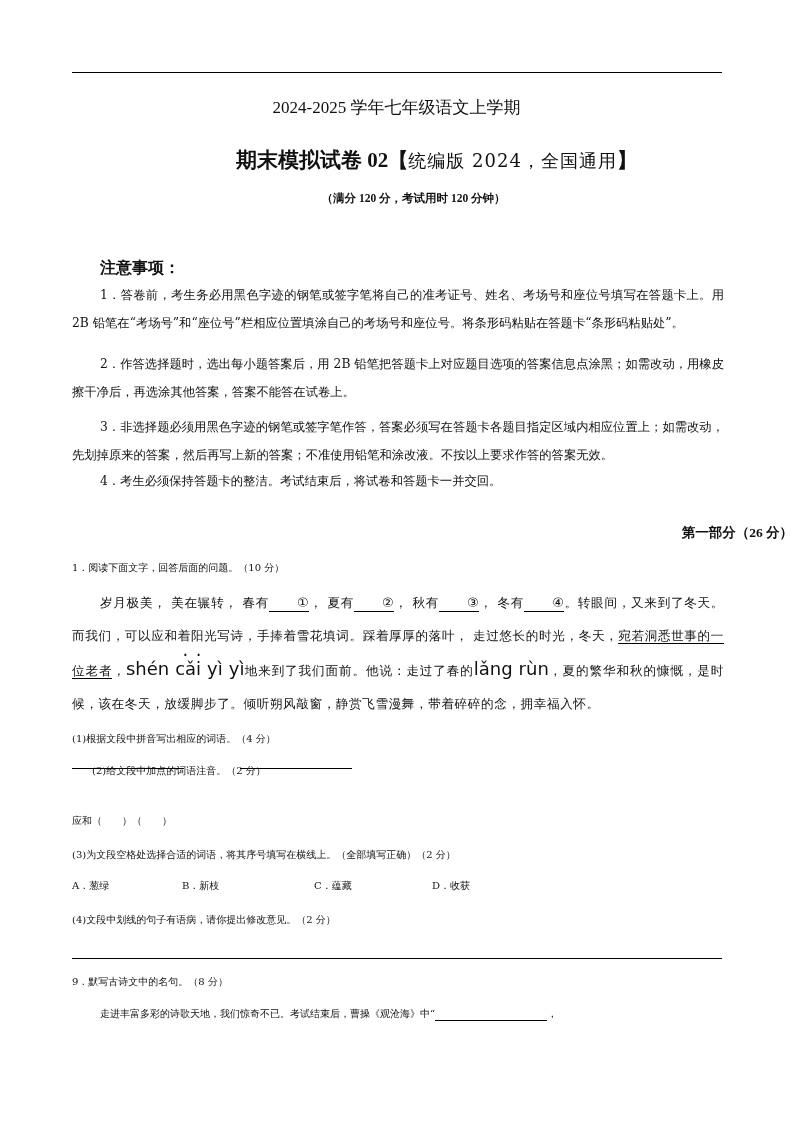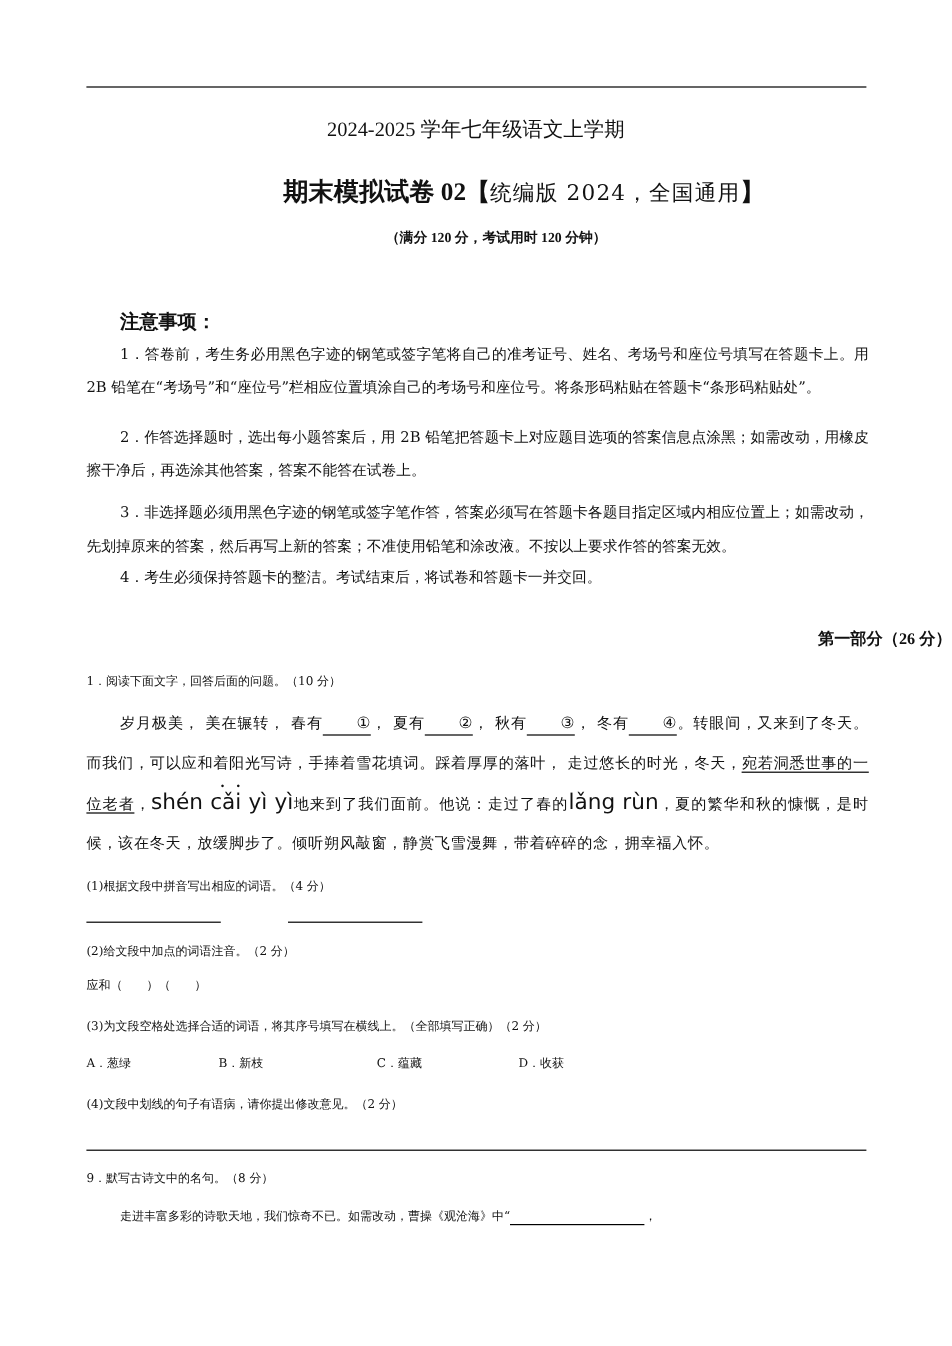--- a/index.html
+++ b/index.html
@@ -53,29 +53,29 @@
 <div class="abs q-line" style="top:561px;">1．阅读下面文字，回答后面的问题。（10 分）</div>
 
 <div class="abs passage" style="top:586px;">
   <span>岁月极美， 美在辗转， 春有</span><span class="blank">①</span><span>， 夏有</span><span class="blank">②</span><span>， 秋有</span><span class="blank">③</span><span>， 冬有</span><span class="blank">④</span><span>。转眼间，又来到了冬天。而我们，可以</span><span class="dotted">应</span><span class="dotted">和</span><span>着阳光写诗，手捧着雪花填词。踩着厚厚的落叶， 走过悠长的时光，冬天，</span><span class="uline">宛若洞悉世事的一位老者</span><span>，</span><span class="pinyin">shén cǎi yì yì</span><span>地来到了我们面前。他说：走过了春的</span><span class="pinyin">lǎng rùn</span><span>，夏的繁华和秋的慷慨，是时候，该在冬天，放缓脚步了。倾听朔风敲窗，静赏飞雪漫舞，带着碎碎的念，拥幸福入怀。</span>
 </div>
 
 <div class="abs q-line" style="top:684px;margin-top:48px;">(1)根据文段中拼音写出相应的词语。（4 分）</div>
 <div class="answer-line" style="left:72px; top:768px; width:112px;"></div>
 <div class="answer-line" style="left:240px; top:768px; width:112px;"></div>
 
-<div class="abs q-line" style="top:786px;">(2)给文段中加点的词语注音。（2 分）</div>
+<div class="abs q-line" style="top:764px;margin-left:20px;">(2)给文段中加点的词语注音。（2 分）</div>
 <div class="abs q-line" style="top:814px;text-align:center;">
   <span>应和</span><span>（　　）</span><span>（　　）</span>
 </div>
 
 <div class="abs q-line" style="top:848px;">(3)为文段空格处选择合适的词语，将其序号填写在横线上。（全部填写正确）（2 分）</div>
 <div class="abs q-line options" style="top:879px;">
   <span style="width:110px;">A．葱绿</span><span style="width:132px;">B．新枝</span><span style="width:118px;">C．蕴藏</span><span>D．收获</span>
 </div>
 
 <div class="abs q-line" style="top:913px;text-align:right;">(4)文段中划线的句子有语病，请你提出修改意见。（2 分）</div>
 <div class="answer-line" style="left:72px; top:958px; width:650px;"></div>
 
 <div class="abs q-line" style="top:975px;">9．默写古诗文中的名句。（8 分）</div>
 <div class="abs q-line" style="left:100px; top:1006px;">
-  <span>走进丰富多彩的诗歌天地，我们惊奇不已。如需改动，曹操《观沧海》中“</span><span style="display:inline-block; width:112px; border-bottom:1px solid #000; height:14px; vertical-align:bottom;"></span><span>，</span>
+  <span>走进丰富多彩的诗歌天地，我们惊奇不已。考试结束后，曹操《观沧海》中“</span><span style="display:inline-block; width:112px; border-bottom:1px solid #000; height:14px; vertical-align:bottom;"></span><span>，</span>
 </div>
 
 </body></html>

